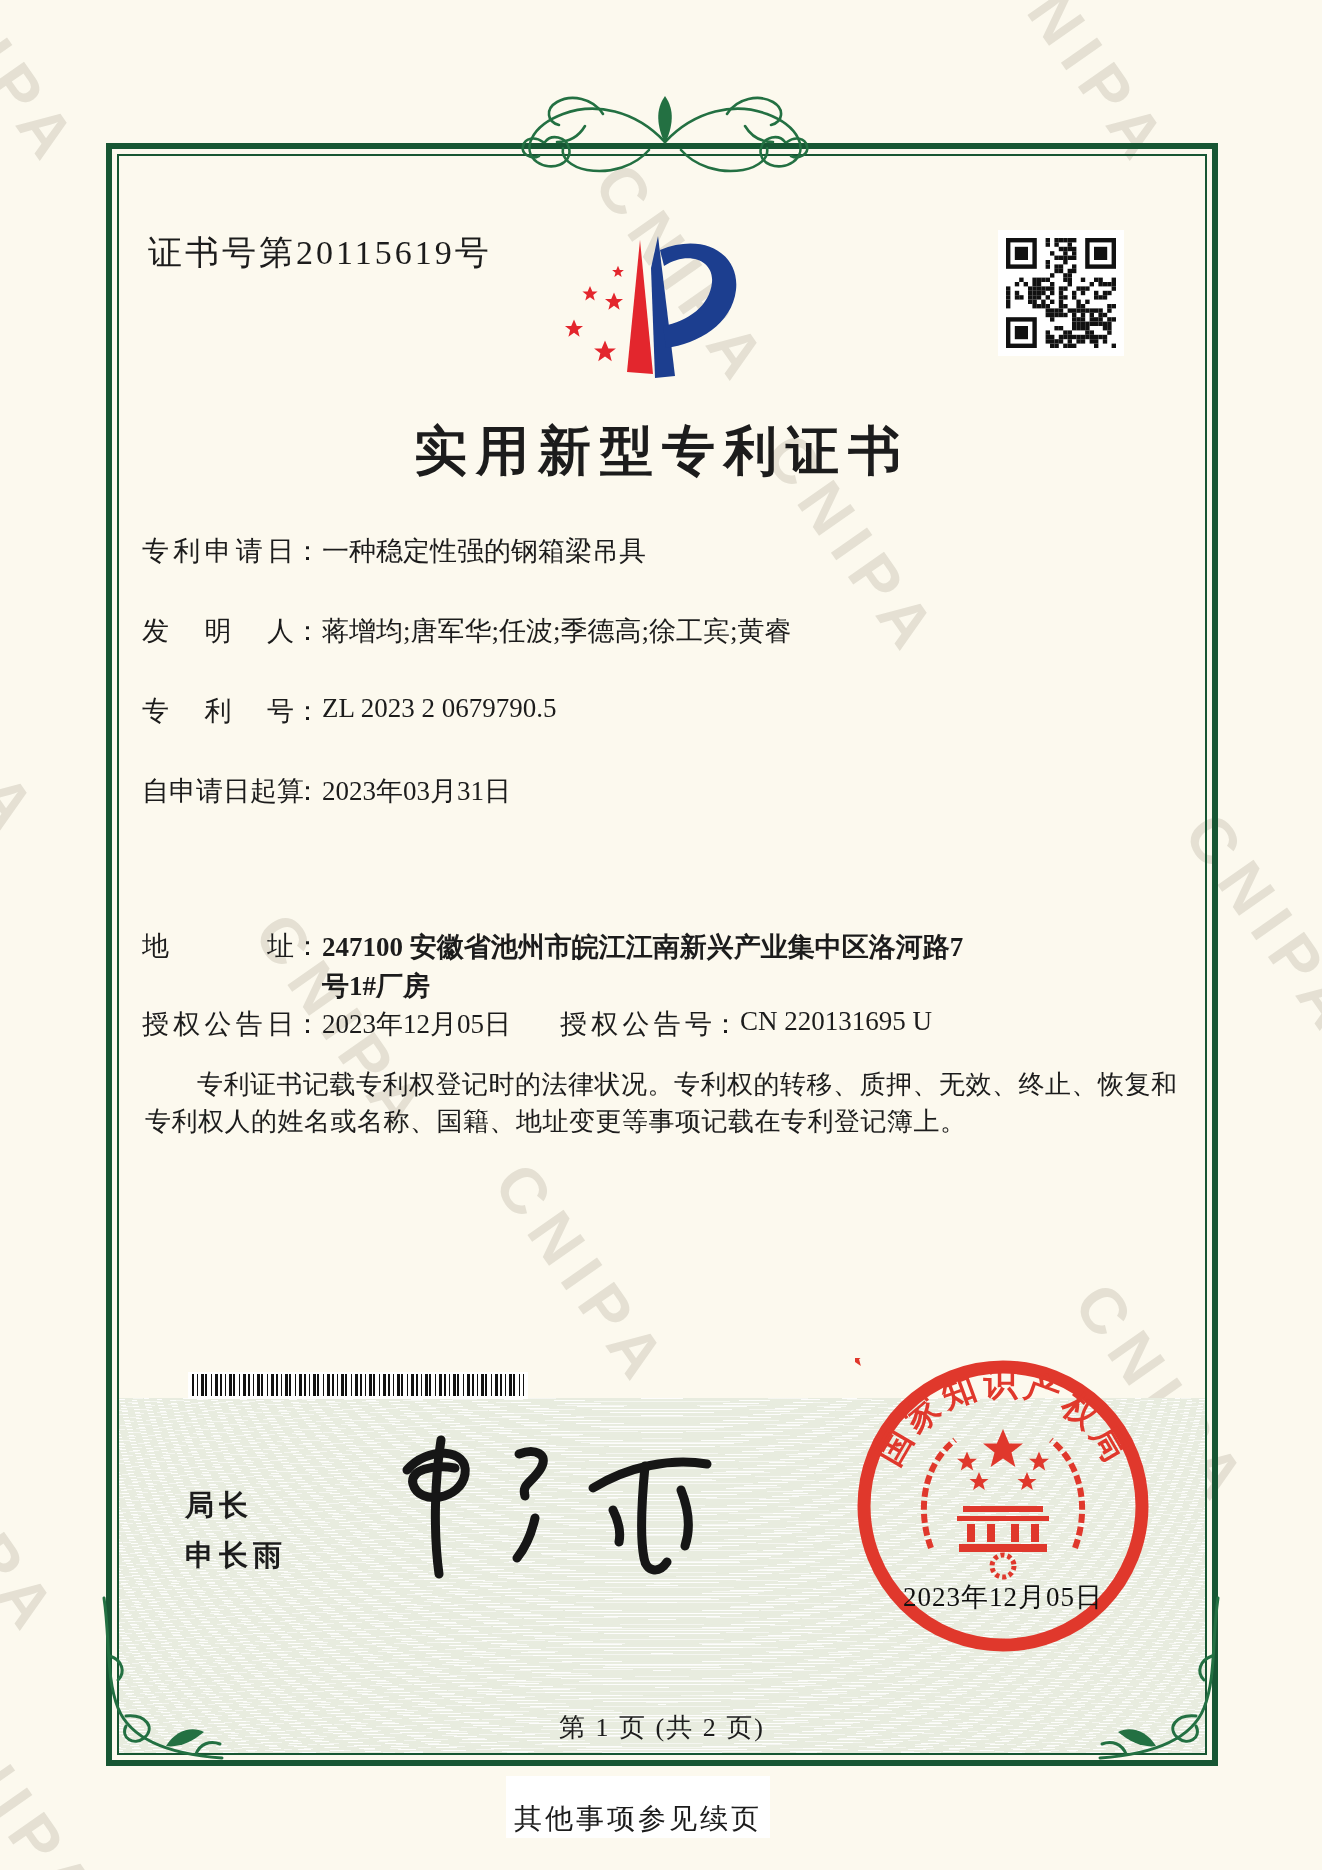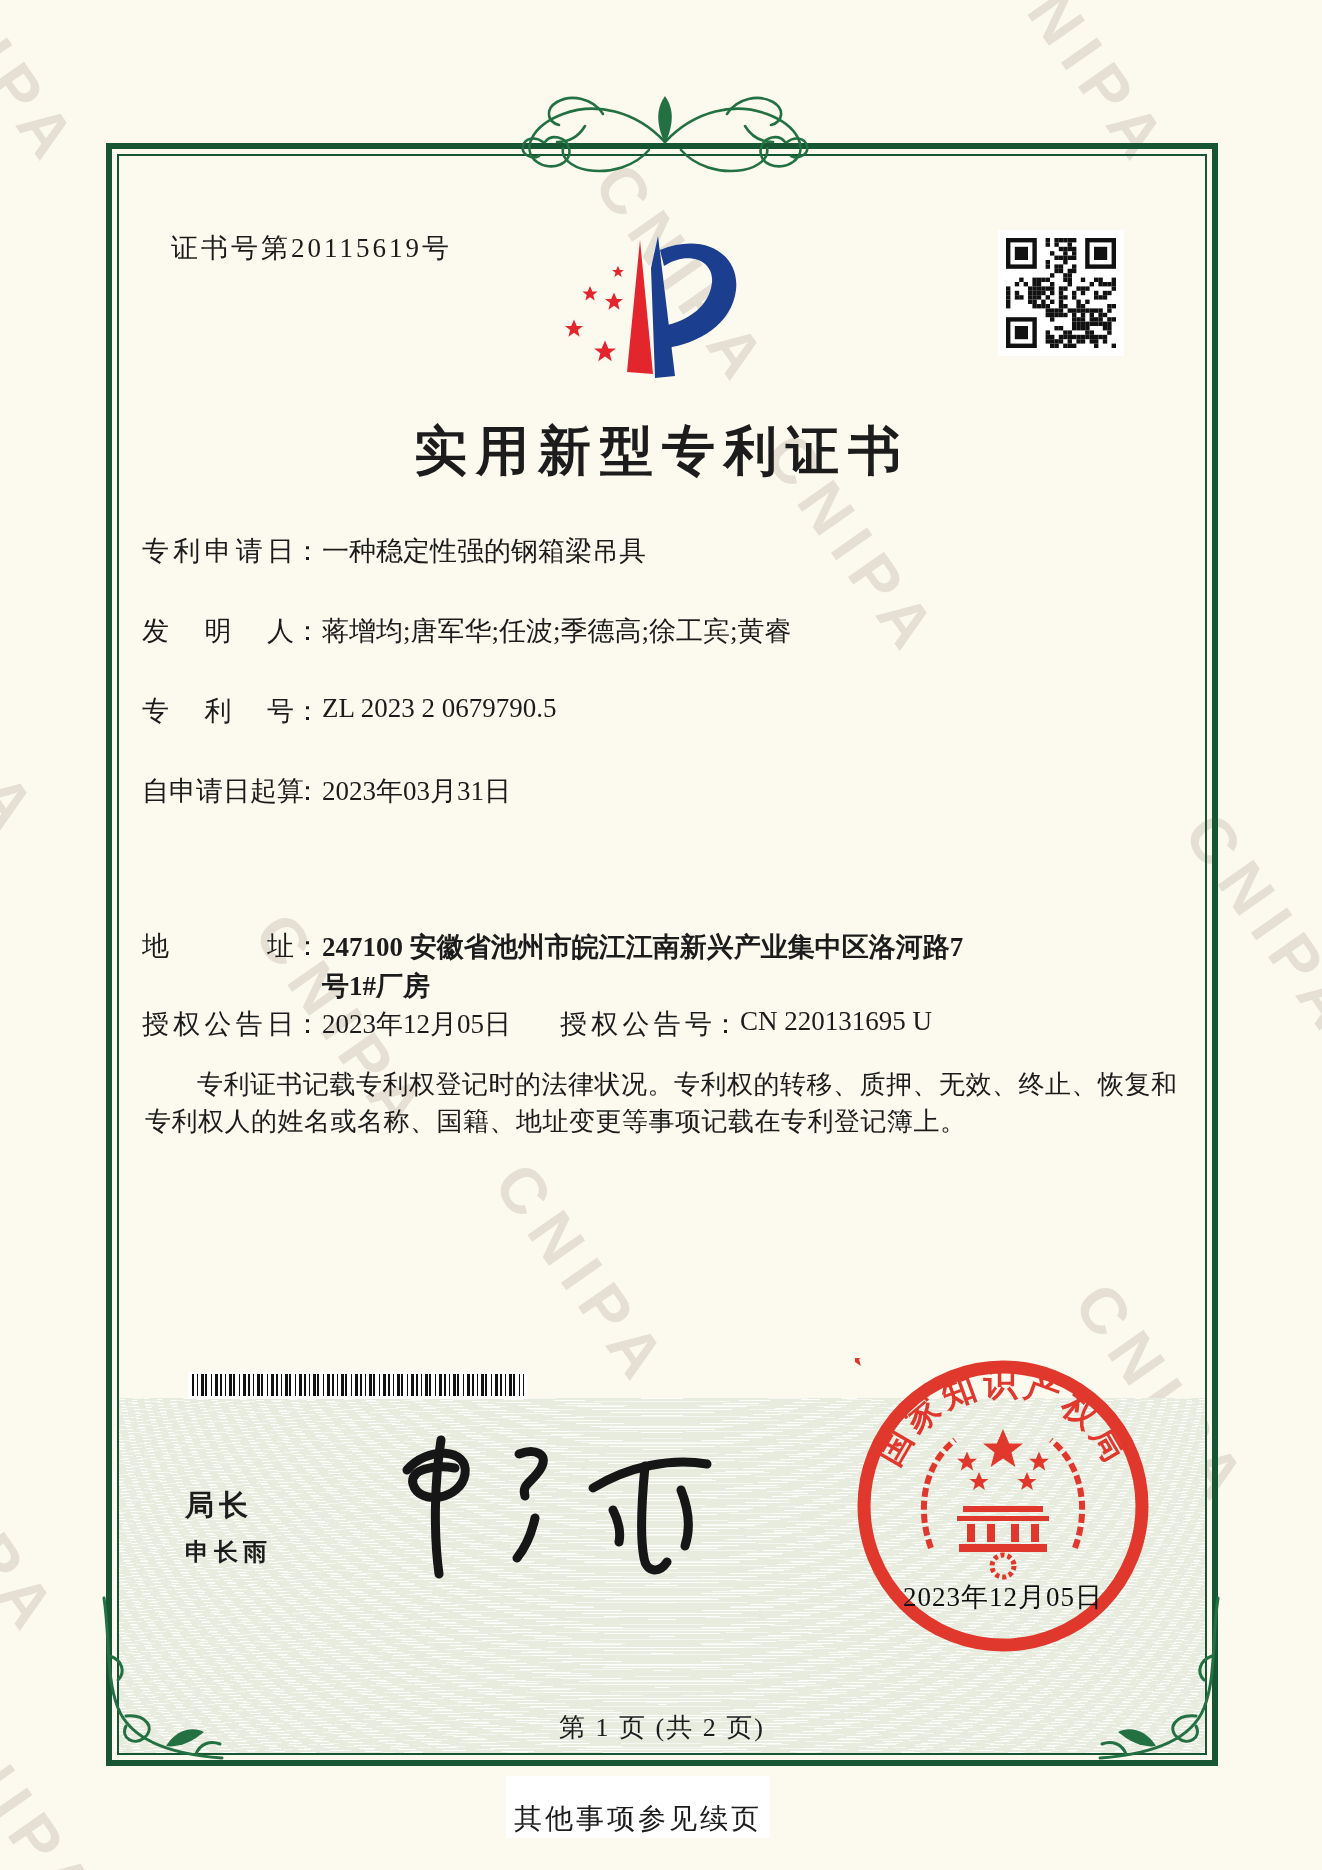--- a/index.html
+++ b/index.html
@@ -10,21 +10,21 @@
   .wm{position:absolute;font-family:"Liberation Sans","DejaVu Sans",sans-serif;font-weight:700;
       font-size:64px;letter-spacing:12px;color:rgba(163,156,136,.26);transform:rotate(55deg);
       transform-origin:0 0;white-space:nowrap;user-select:none;}
 
   
   .frame-outer{position:absolute;left:106px;top:143px;right:104px;bottom:104px;
                border:6px solid #17563306;border:6px solid #175633;}
   .frame-inner{position:absolute;left:117px;top:154px;right:115px;bottom:115px;
                border:2px solid #175633;}
 
-  .cert-no{position:absolute;left:171px;top:230px;font-size:27px;letter-spacing:3px;}
+  .cert-no{position:absolute;left:148px;top:230px;font-size:34px;letter-spacing:3px;}
 
   .logo{position:absolute;left:554px;top:228px;}
   .qr{position:absolute;left:998px;top:230px;background:#fff;}
 
   .title{position:absolute;left:106px;right:104px;top:416px;text-align:center;
          font-size:53px;font-weight:700;letter-spacing:9px;}
 
   .row{position:absolute;left:142px;font-size:27px;white-space:nowrap;}
   .flabel{display:inline-block;width:152px;text-align:justify;text-align-last:justify;vertical-align:top;}
   .fcolon{display:inline-block;width:28px;vertical-align:top;}
@@ -46,21 +46,21 @@
   .barcode{position:absolute;left:188px;top:1372px;width:340px;height:27px;background:#fff;}
   .barcode .bars{position:absolute;left:4px;right:4px;top:2px;bottom:3px;
     background:repeating-linear-gradient(90deg,
       #111 0 2px,transparent 2px 5px,#111 5px 6px,transparent 6px 9px,
       #111 9px 12px,transparent 12px 13px,#111 13px 15px,transparent 15px 19px,
       #111 19px 20px,transparent 20px 23px,#111 23px 26px,transparent 26px 28px);}
 
   .sig-title{position:absolute;left:185px;top:1486px;font-family:"Liberation Sans","DejaVu Sans",sans-serif;
              font-weight:700;font-size:29px;letter-spacing:5px;}
   .sig-name{position:absolute;left:185px;top:1536px;font-family:"Liberation Sans","DejaVu Sans",sans-serif;
-            font-weight:700;font-size:24px;letter-spacing:5px;}
+            font-weight:700;font-size:29px;letter-spacing:5px;}
   .signature{position:absolute;left:385px;top:1426px;}
 
   .seal{position:absolute;left:855px;top:1358px;}
 
   .page-no{position:absolute;left:106px;right:104px;top:1710px;text-align:center;font-size:26px;letter-spacing:2px;}
 
   .cont-box{position:absolute;left:506px;top:1776px;width:264px;height:62px;background:#fff;
             display:flex;align-items:flex-end;justify-content:center;font-size:28px;letter-spacing:3px;}
 
   .ornament{position:absolute;}

